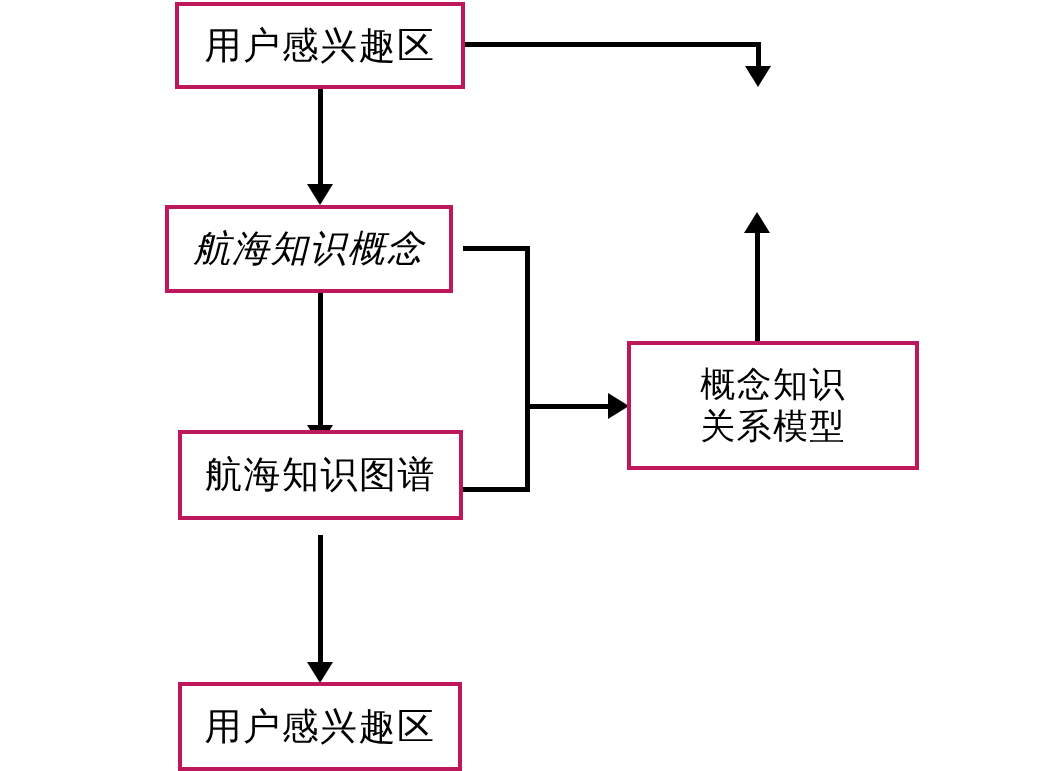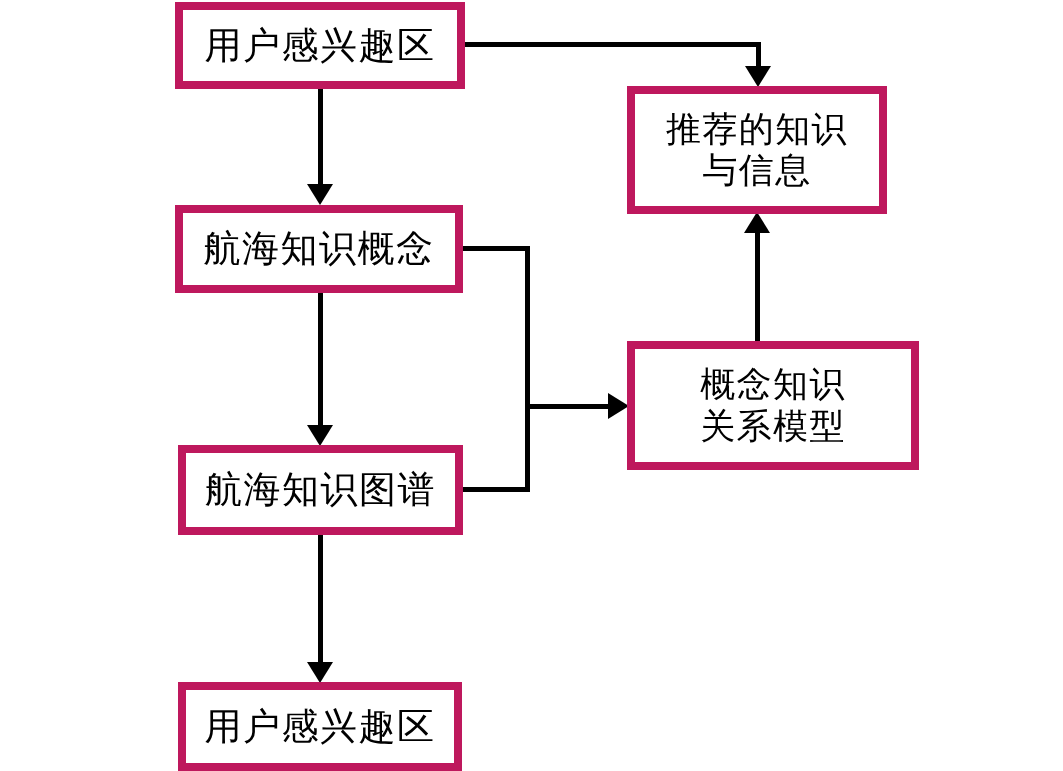--- a/index.html
+++ b/index.html
@@ -11,39 +11,39 @@
     position: relative;
     width: 1063px;
     height: 771px;
     background: #ffffff;
     overflow: hidden;
     font-family: "Liberation Serif", "DejaVu Serif", serif;
   }
   .node {
     position: absolute;
     box-sizing: border-box;
-    border: 8px solid #be185d;
+    border: 4px solid #be185d;
     background: #ffffff;
     display: flex;
     align-items: center;
     justify-content: center;
     text-align: center;
     color: #000000;
     line-height: 1.18;
     letter-spacing: 0.04em;
     z-index: 3;
   }
   .node-label {
     display: block;
     white-space: pre-line;
   }
   
   #node-user-interest   { left:175px; top:2px;   width:290px; height:87px;  font-size:37px; }
-  #node-nav-concept     { left:175px; top:205px; width:288px; height:88px;  font-size:37px; }
-  #node-nav-graph       { left:178px; top:445px; width:285px; height:90px;  font-size:37px; }
+  #node-nav-concept     { left:165px; top:205px; width:288px; height:88px;  font-size:37px;font-style:italic; }
+  #node-nav-graph       { left:178px; top:430px; width:285px; height:90px;  font-size:37px; }
   #node-relation-vis    { left:178px; top:682px; width:284px; height:89px;  font-size:37px; }
   #node-recommend       { left:627px; top:86px;  width:260px; height:128px; font-size:35px; }
   #node-concept-model   { left:627px; top:341px; width:292px; height:129px; font-size:35px; }
 
   
   .edge-h, .edge-v {
     position: absolute;
     background: #000000;
     z-index: 1;
   }
@@ -86,24 +86,20 @@
   </div>
 
   <div class="node" id="node-nav-graph">
     <span class="node-label">航海知识图谱</span>
   </div>
 
   <div class="node" id="node-relation-vis">
     <span class="node-label">用户感兴趣区</span>
   </div>
 
-  <div class="node" id="node-recommend">
-    <span class="node-label">推荐的知识
-与信息</span>
-  </div>
 
   <div class="node" id="node-concept-model">
     <span class="node-label">概念知识
 关系模型</span>
   </div>
 
   <div class="edge-h" style="left:463px; top:42px; width:298px;"></div>
   <div class="edge-v" style="left:756px; top:42px; height:32px;"></div>
   <div class="arrow-down" style="left:745px; top:66px;"></div>
 

